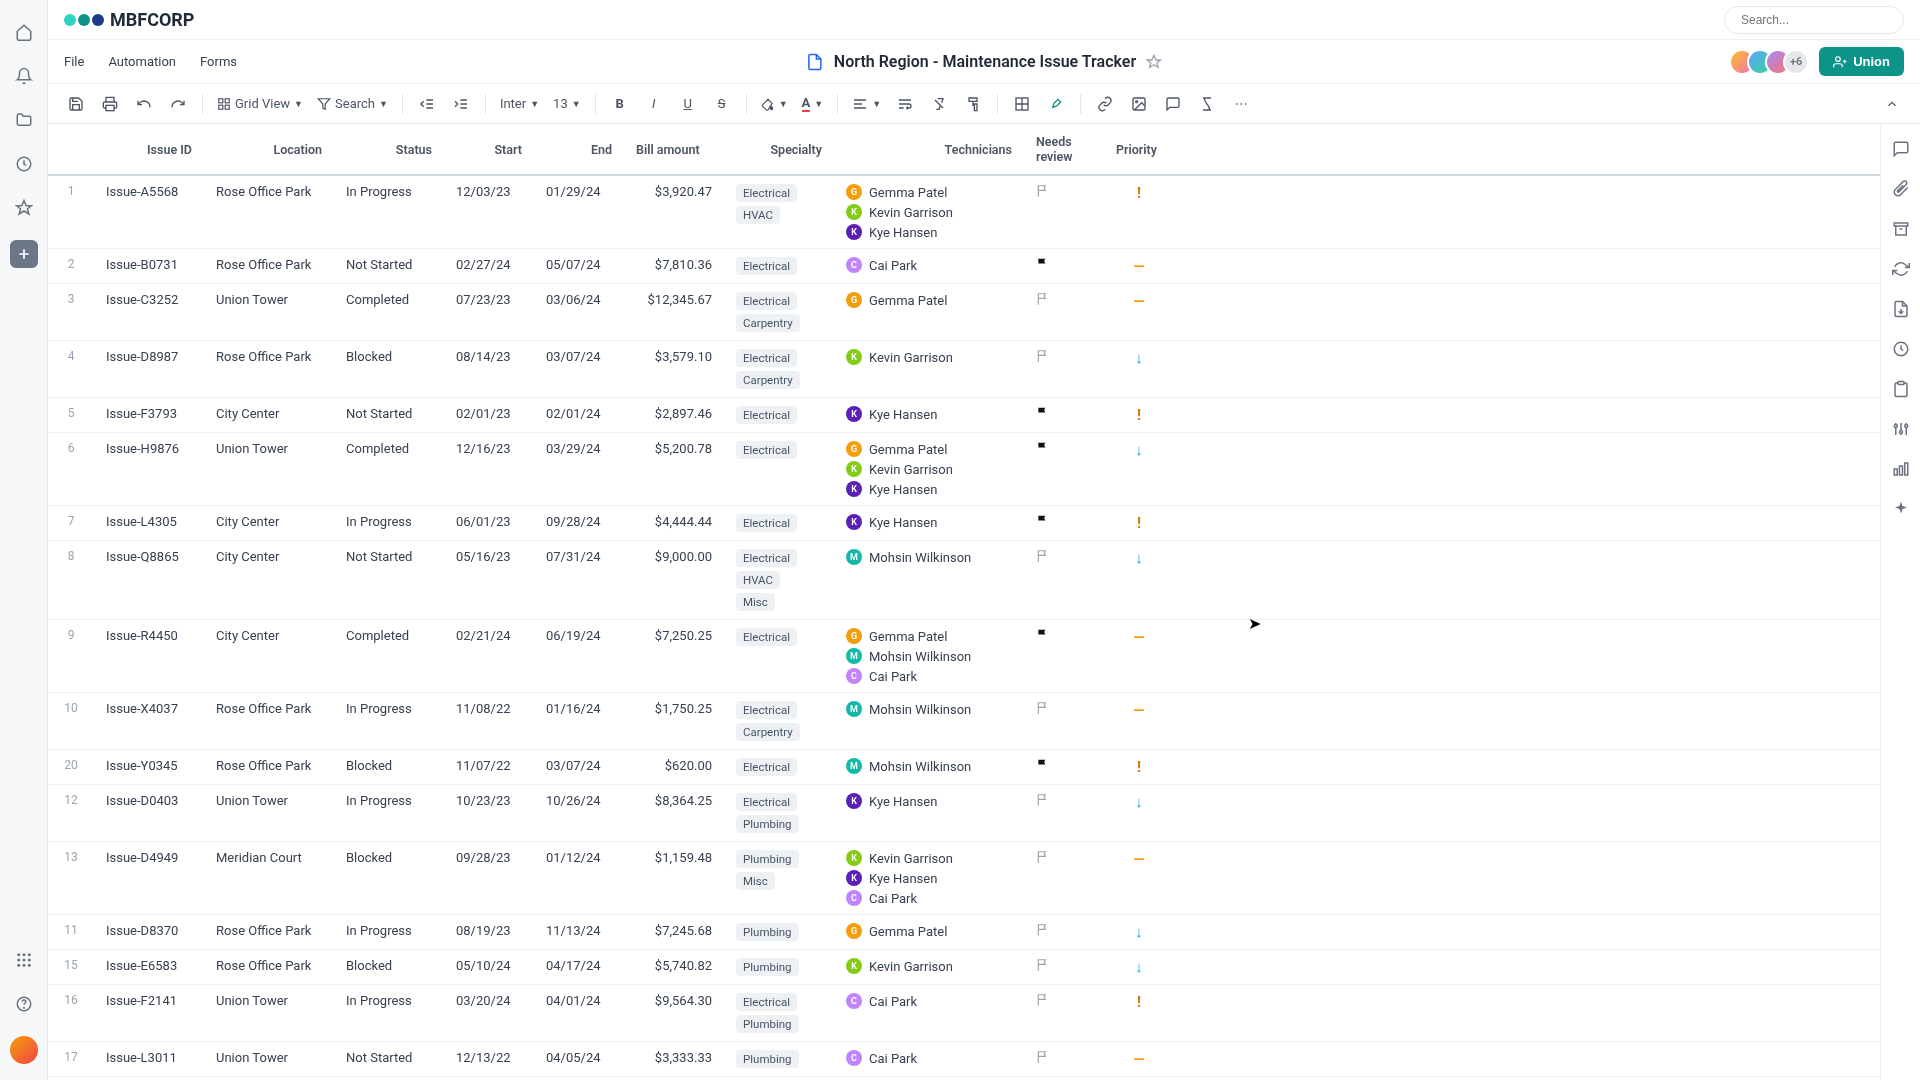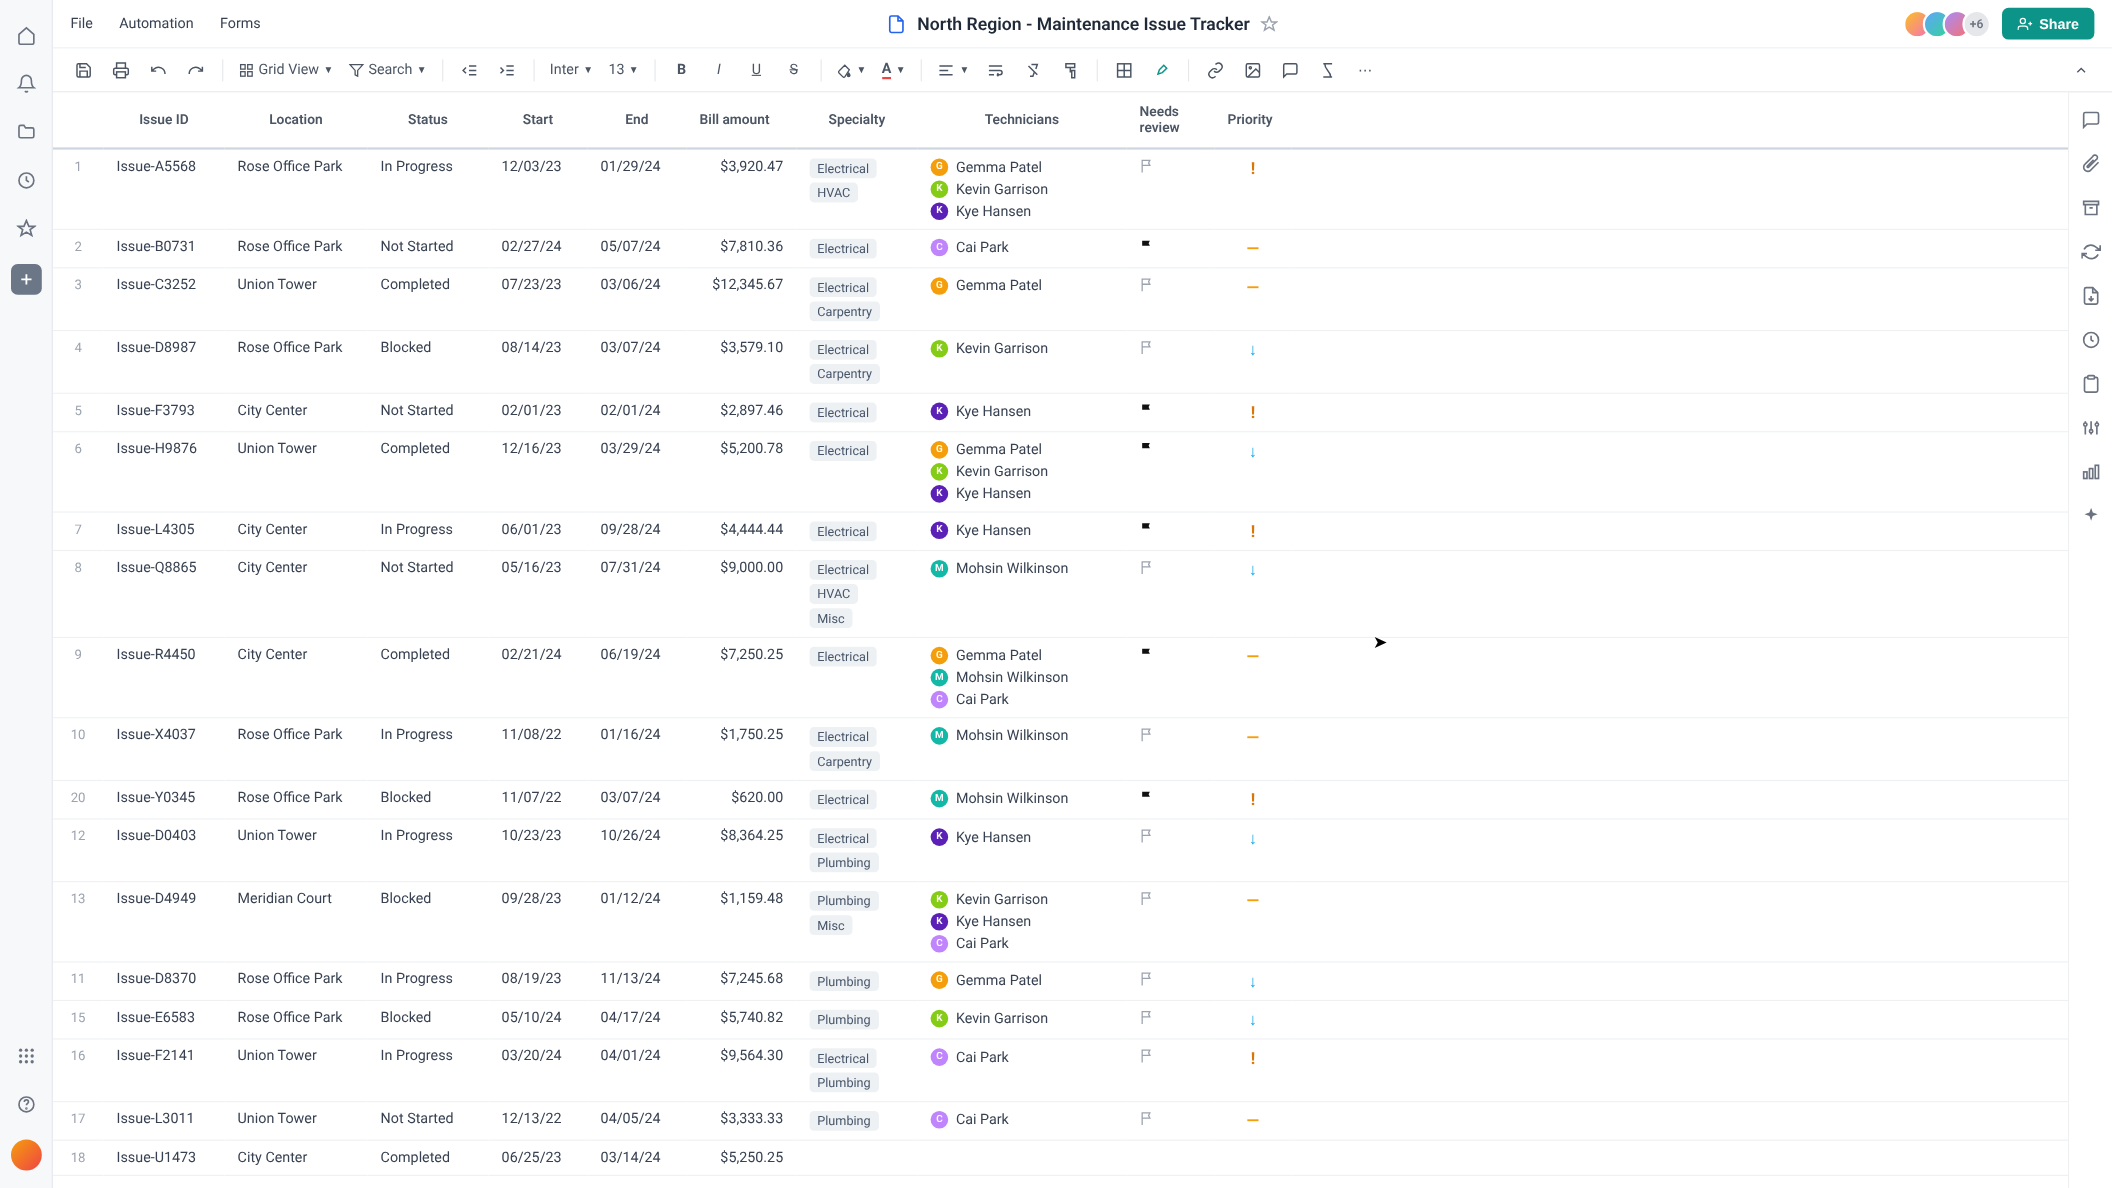--- a/index.html
+++ b/index.html
@@ -30,21 +30,21 @@
 .avatars .av{width:26px;height:26px;border-radius:50%;border:2px solid #fff;margin-left:-8px;background:#cbd5e1;display:flex;align-items:center;justify-content:center;font-size:10px;}
 .avatars .more{background:#e5e7eb;color:#6b7280;font-size:11px;font-weight:600;}
 .share-btn{background:#0d9488;color:#fff;border:none;border-radius:6px;padding:7px 14px;font-size:13px;font-weight:600;display:flex;align-items:center;gap:6px;cursor:pointer;}
 .toolbar{height:40px;display:flex;align-items:center;padding:0 14px;gap:6px;border-bottom:1px solid #e5e7eb;color:#4b5563;}
 .toolbar .tbtn{height:28px;min-width:28px;display:flex;align-items:center;justify-content:center;border-radius:4px;cursor:pointer;padding:0 4px;gap:4px;font-size:13px;}
 .toolbar .divider{width:1px;height:20px;background:#e5e7eb;margin:0 4px;}
 .toolbar .chev-up{margin-left:auto;}
 .content-wrap{flex:1;display:flex;min-height:0;}
 .grid-wrap{flex:1;overflow:auto;position:relative;}
 table{border-collapse:collapse;width:100%;}
-thead th{position:sticky;top:0;background:#fff;text-align:center;font-weight:600;color:#4b5563;font-size:12.5px;padding:10px 12px;border-bottom:2px solid #cdd5df;}
+thead th{position:sticky;top:0;background:#fff;text-align:right;font-weight:600;color:#4b5563;font-size:12.5px;padding:10px 12px;border-bottom:2px solid #cdd5df;}
 th.rownum,td.rownum{width:46px;text-align:center;color:#9ca3af;font-size:12px;}
 tbody td{padding:8px 12px;border-bottom:1px solid #eef0f2;vertical-align:top;font-size:13px;color:#374151;}
 .col-issue{width:110px;}
 .col-loc{width:130px;}
 .col-status{width:110px;}
 .col-start,.col-end{width:90px;}
 .col-bill{width:100px;text-align:right;}
 .col-spec{width:110px;}
 .col-tech{width:190px;}
 .col-review{width:80px;text-align:center;}
@@ -123,20 +123,37 @@
           <circle cx="12" cy="12" r="9"></circle>
           <path d="M9.5 9a2.5 2.5 0 115 0c0 1.5-2.5 2-2.5 4"></path>
           <circle cx="12" cy="17" r="0.5" fill="currentColor"></circle>
         </svg>
       </div>
     <div class="avatar-img"></div>
   </div>
 
   <div class="main">
 
+    <div class="top-bar">
+      <div class="brand">
+        <div class="brand-dots">
+            <span></span>
+            <span></span>
+            <span></span>
+          </div>
+        <span>MBFCORP</span>
+      </div>
+      <div class="search">
+        <svg width="14" height="14" viewBox="0 0 24 24" fill="none" stroke="currentColor" stroke-width="2">
+            <circle cx="11" cy="11" r="7"></circle>
+            <path d="M21 21l-5-5"></path>
+          </svg>
+        <input placeholder="Search..." style="">
+      </div>
+    </div>
 
     <div class="menu-row">
       <span class="menu-item">File</span>
       <span class="menu-item">Automation</span>
       <span class="menu-item">Forms</span>
       <div class="title-center">
         <span class="doc-icon">
             <svg width="18" height="18" viewBox="0 0 24 24" fill="none" stroke="currentColor" stroke-width="2">
               <path d="M14 2H6a2 2 0 00-2 2v16a2 2 0 002 2h12a2 2 0 002-2V8z"></path>
               <path d="M14 2v6h6"></path>
@@ -155,21 +172,21 @@
           <div class="av" style="background:linear-gradient(135deg,#60a5fa,#34d399)"></div>
           <div class="av" style="background:linear-gradient(135deg,#a78bfa,#f87171)"></div>
           <div class="av more">+6</div>
         </div>
         <button class="share-btn">
           <svg width="14" height="14" viewBox="0 0 24 24" fill="none" stroke="currentColor" stroke-width="2">
               <path d="M16 21v-2a4 4 0 00-4-4H5a4 4 0 00-4 4v2"></path>
               <circle cx="8.5" cy="7" r="4"></circle>
               <path d="M20 8v6M23 11h-6"></path>
             </svg>
-          <span>Share</span>
+          <span>Union</span>
         </button>
       </div>
     </div>
 
     <div class="toolbar">
       <div class="tbtn">
           <svg width="16" height="16" viewBox="0 0 24 24" fill="none" stroke="currentColor" stroke-width="2">
             <path d="M19 21H5a2 2 0 01-2-2V5a2 2 0 012-2h11l5 5v11a2 2 0 01-2 2z"></path>
             <path d="M17 21v-8H7v8M7 3v5h8"></path>
           </svg>

